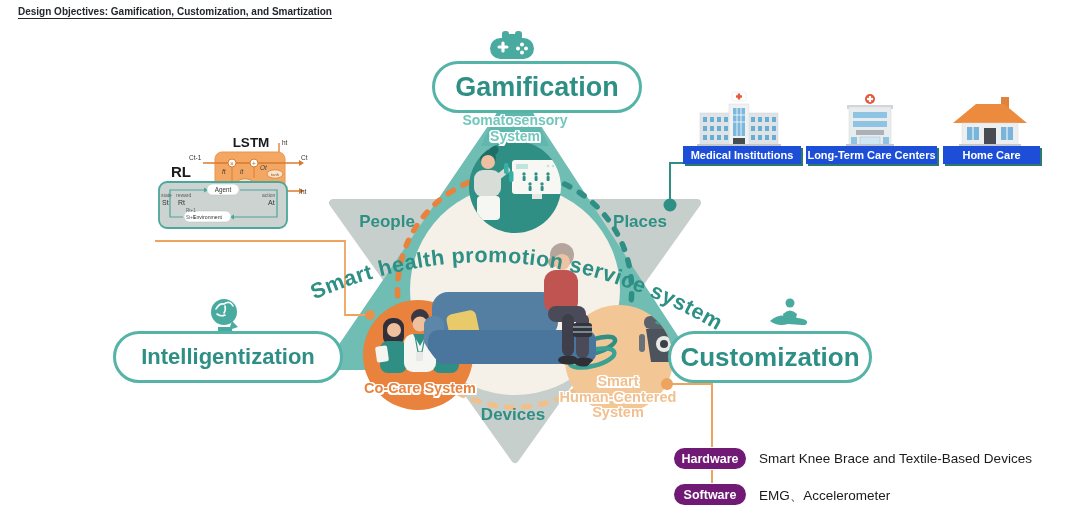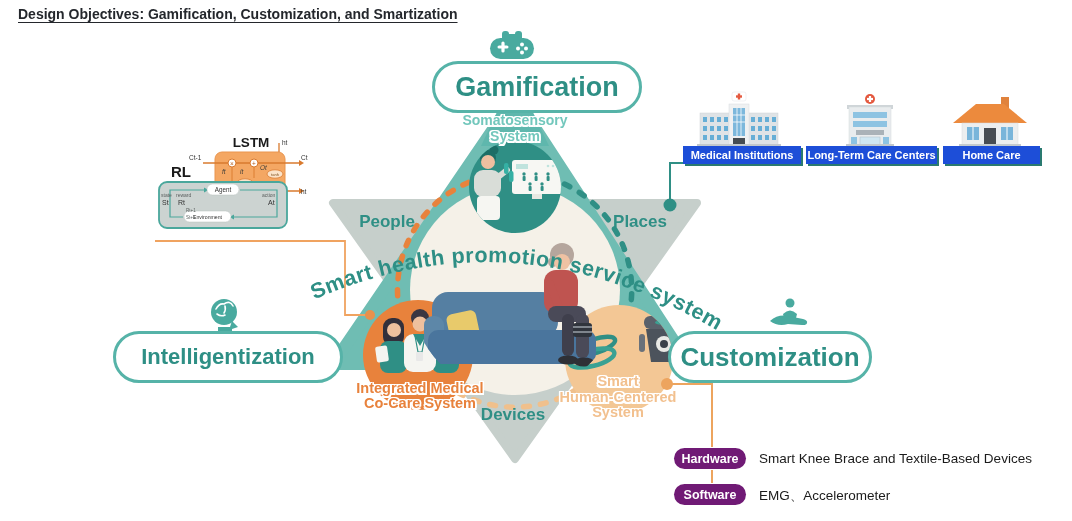--- a/index.html
+++ b/index.html
@@ -1,19 +1,19 @@
 <!DOCTYPE html>
 <html><head>
 <meta charset="utf-8">
 <style>
   html,body{margin:0;padding:0;}
   body{width:1072px;height:521px;position:relative;background:#ffffff;overflow:hidden;
        font-family:"Liberation Sans","DejaVu Sans",sans-serif;}
   .abs{position:absolute;}
-  #page-title{left:18px;top:6px;font-size:14px;font-weight:bold;color:#24272c;
+  #page-title{left:18px;top:6px;font-size:10px;font-weight:bold;color:#24272c;
               text-decoration:underline;text-underline-offset:3px;}
   svg.layer{position:absolute;left:0;top:0;}
   
   .pill{position:absolute;background:#fff;border:3px solid #56b3a8;border-radius:26px;
         display:flex;align-items:center;justify-content:center;color:#2e8f85;font-weight:bold;}
   #pill-gamification{left:432px;top:61px;width:204px;height:46px;font-size:27px;}
   #pill-intelligentization{left:113px;top:331px;width:224px;height:46px;font-size:22px;}
   #pill-customization{left:668px;top:331px;width:198px;height:46px;font-size:26px;}
   
   .outline{text-shadow:-1.5px -1.5px 0 #fff,1.5px -1.5px 0 #fff,-1.5px 1.5px 0 #fff,
@@ -348,21 +348,20 @@
 </div>
 <div class="pill" id="pill-customization">
   <span>Customization</span>
 </div>
 
 <div class="nodelabel outline" id="label-somato">
   <div>Somatosensory</div>
   <div>System</div>
 </div>
 <div class="nodelabel outline" id="label-medical">
-  <div>Integrated Medical</div>
   <div>Co-Care System</div>
 </div>
 <div class="nodelabel outline" id="label-human">
   <div>Smart</div>
   <div>Human-Centered</div>
   <div>System</div>
 </div>
 
 <div class="triword" id="tri-people">People</div>
 <div class="triword" id="tri-places">Places</div>

